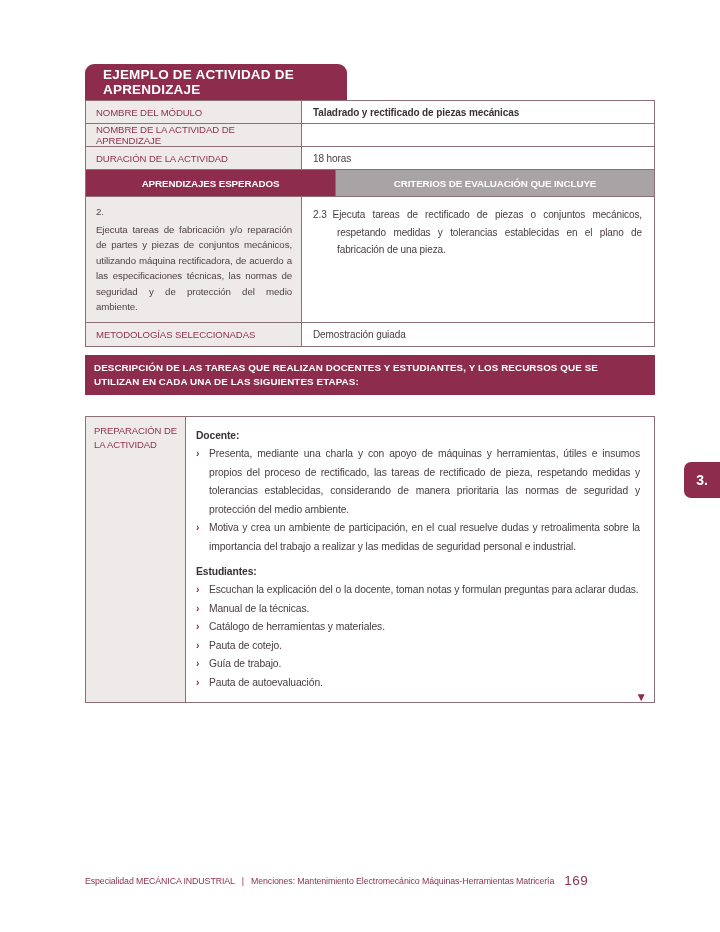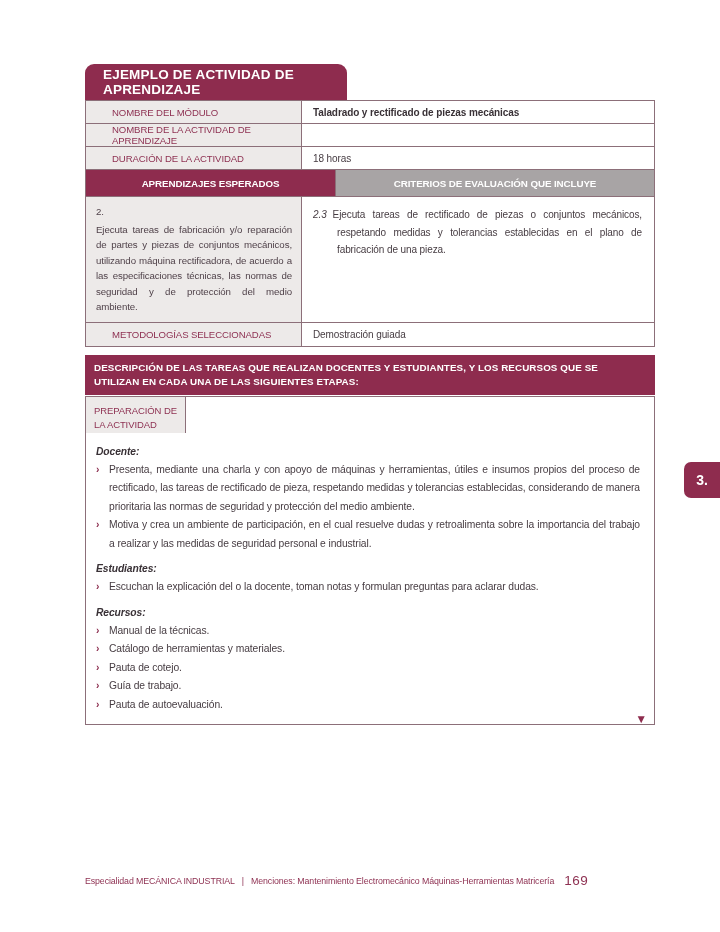--- a/index.html
+++ b/index.html
@@ -22,21 +22,21 @@
     border-radius:9px 9px 0 0;color:#fff;font-weight:bold;
     font-size:13.5px;display:flex;align-items:center;padding-left:18px;
     letter-spacing:0.2px;
   }
 
   .tbl-top{border:1px solid var(--border);}
   .info-row{display:flex;height:23px;border-bottom:1px solid var(--border);}
   .info-row:last-child{border-bottom:none;}
   .cell-label{
     width:216px;background:var(--label-bg);color:var(--maroon-text);
-    font-size:9.6px;display:flex;align-items:center;padding-left:26px;
+    font-size:9.6px;display:flex;align-items:center;padding-left:10px;
     border-right:1px solid var(--border);
   }
   .cell-value{flex:1;font-size:10px;color:var(--body-text);display:flex;align-items:center;padding-left:11px;}
   .cell-value.bold{font-weight:bold;color:var(--dark-text);}
 
   .header-row{display:flex;height:27px;border-bottom:1px solid var(--border);}
   .hdr-left{
     width:250px;background:var(--maroon);color:#fff;font-size:9.8px;font-weight:bold;
     display:flex;align-items:center;justify-content:center;border-right:1px solid var(--border);
   }
@@ -47,35 +47,35 @@
 
   .oa-row{display:flex;min-height:113px;border-bottom:1px solid var(--border);}
   .oa-left{
     width:216px;background:var(--label-bg);border-right:1px solid var(--border);
     padding:7px 9px 7px 10px;font-size:9.7px;color:#50424A;line-height:1.6;
   }
   .oa-left .oa-num{display:block;margin-bottom:2px;}
   .oa-left .oa-text{text-align:justify;display:block;}
   .oa-right{flex:1;padding:9px 12px 7px 11px;font-size:10px;color:var(--body-text);line-height:1.75;}
   .criteria{padding-left:24px;text-indent:-24px;text-align:justify;}
-  .criteria .crit-num{margin-right:6px;font-style:italic;}
+  .criteria .crit-num{margin-right:6px;}
 
   .gap8{height:8px;}
   .banner{
     background:var(--maroon);color:#fff;font-size:9.8px;font-weight:bold;
     padding:6px 10px 6px 9px;line-height:1.45;letter-spacing:0.1px;
   }
 
-  .prep-tbl{display:flex;border:1px solid var(--border);min-height:267px;position:relative;margin-top:1px;flex-direction:column;}
+  .prep-tbl{display:flex;border:1px solid var(--border);min-height:267px;position:relative;margin-top:21px;}
   .prep-label{
     width:100px;background:var(--label-bg);border-right:1px solid var(--border);
     padding:7px 8px 0 8px;font-size:9.5px;color:var(--maroon-text);line-height:1.5;
   }
   .prep-content{flex:1;padding:3px 14px 10px 10px;font-size:10.3px;color:var(--body-text);}
-  .sec-heading{font-weight:bold;color:var(--dark-text);margin-top:7px;line-height:1.75;font-style:italic;}
+  .sec-heading{font-weight:bold;color:var(--dark-text);margin-top:7px;line-height:1.75;}
   .bullet-item{display:flex;line-height:1.8;}
   .bullet{color:var(--maroon-text);width:13px;flex:0 0 13px;font-weight:bold;}
   .item-text{flex:1;text-align:justify;}
   .cont-arrow{
     position:absolute;right:7px;bottom:-1px;color:var(--maroon);
     font-size:12px;line-height:1;
   }
 
   .side-tab{
     position:absolute;right:0;top:462px;width:36px;height:36px;
@@ -155,21 +155,20 @@
         <span class="bullet">›</span>
         <span class="item-text">Motiva y crea un ambiente de participación, en el cual resuelve dudas y retroalimenta sobre la importancia del trabajo a realizar y las medidas de seguridad personal e industrial.</span>
       </div>
 
       <div class="sec-heading">Estudiantes:</div>
       <div class="bullet-item">
         <span class="bullet">›</span>
         <span class="item-text">Escuchan la explicación del o la docente, toman notas y formulan preguntas para aclarar dudas.</span>
       </div>
 
-      <div class="sec-heading">Recursos:</div>
       <div class="bullet-item">
         <span class="bullet">›</span>
         <span class="item-text">Manual de la técnicas.</span>
       </div>
       <div class="bullet-item">
         <span class="bullet">›</span>
         <span class="item-text">Catálogo de herramientas y materiales.</span>
       </div>
       <div class="bullet-item">
         <span class="bullet">›</span>

